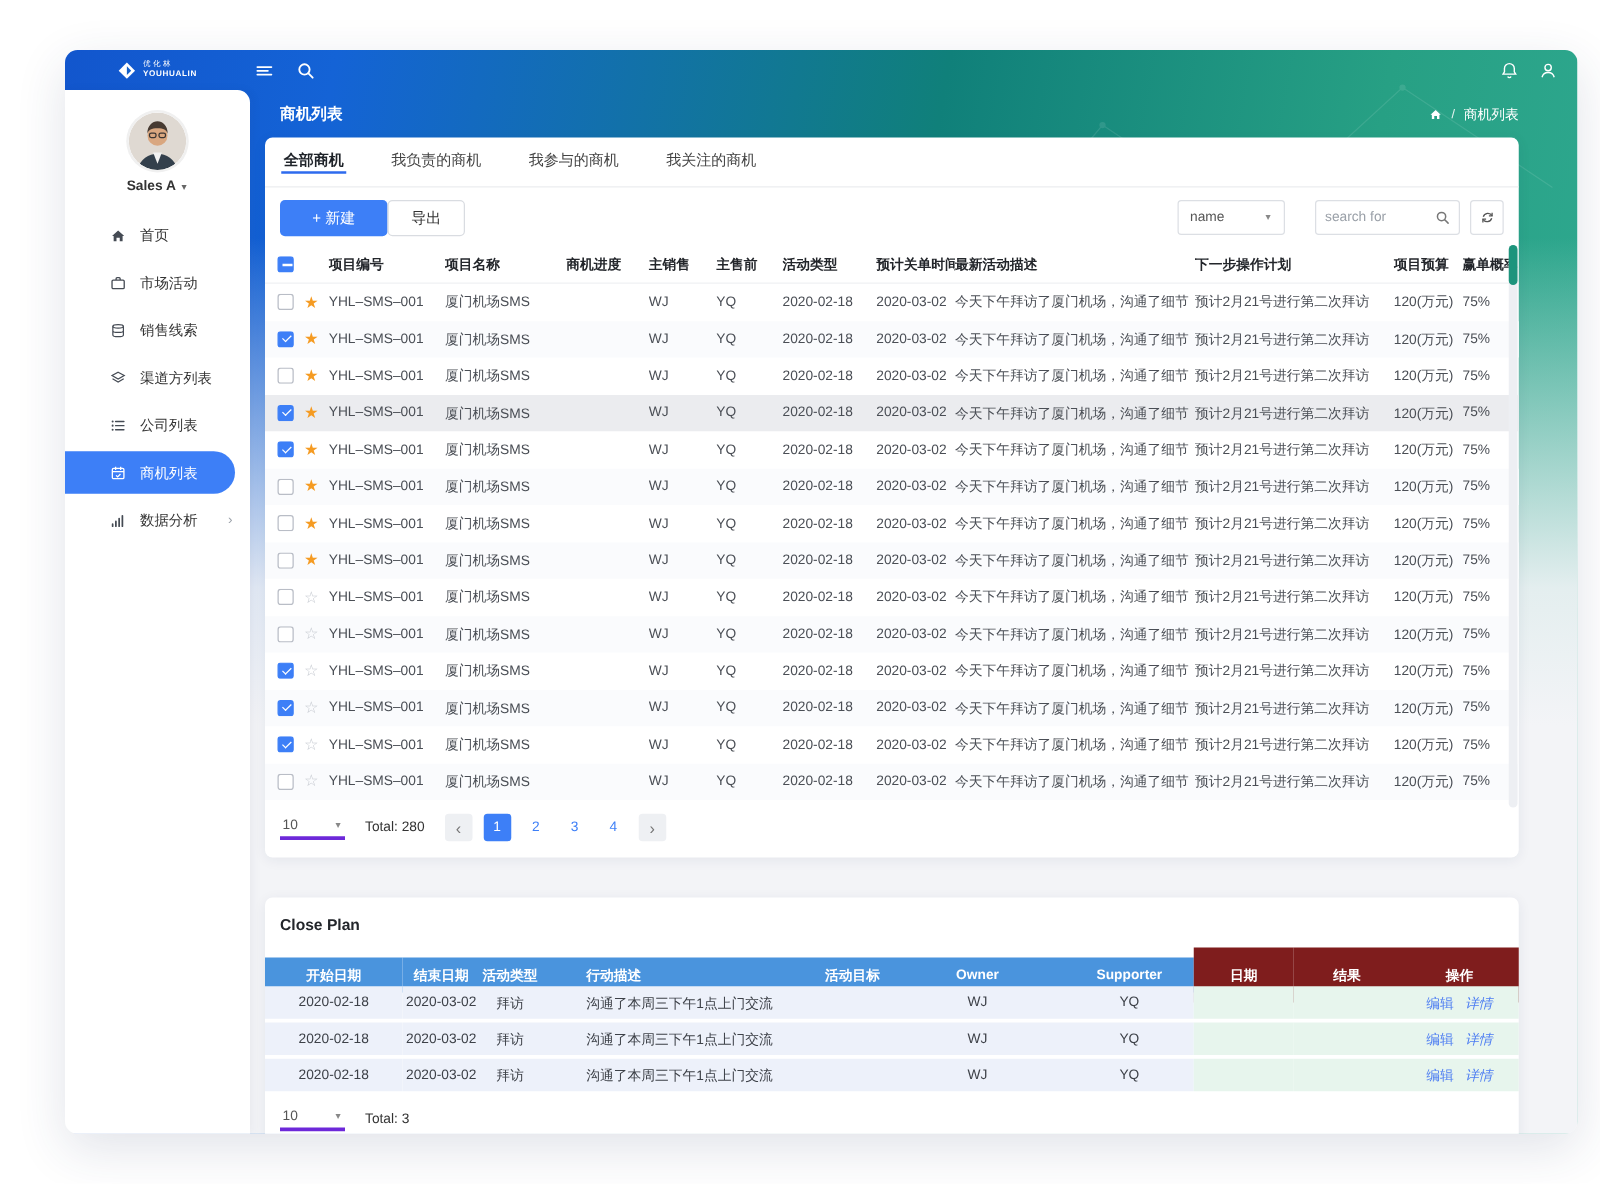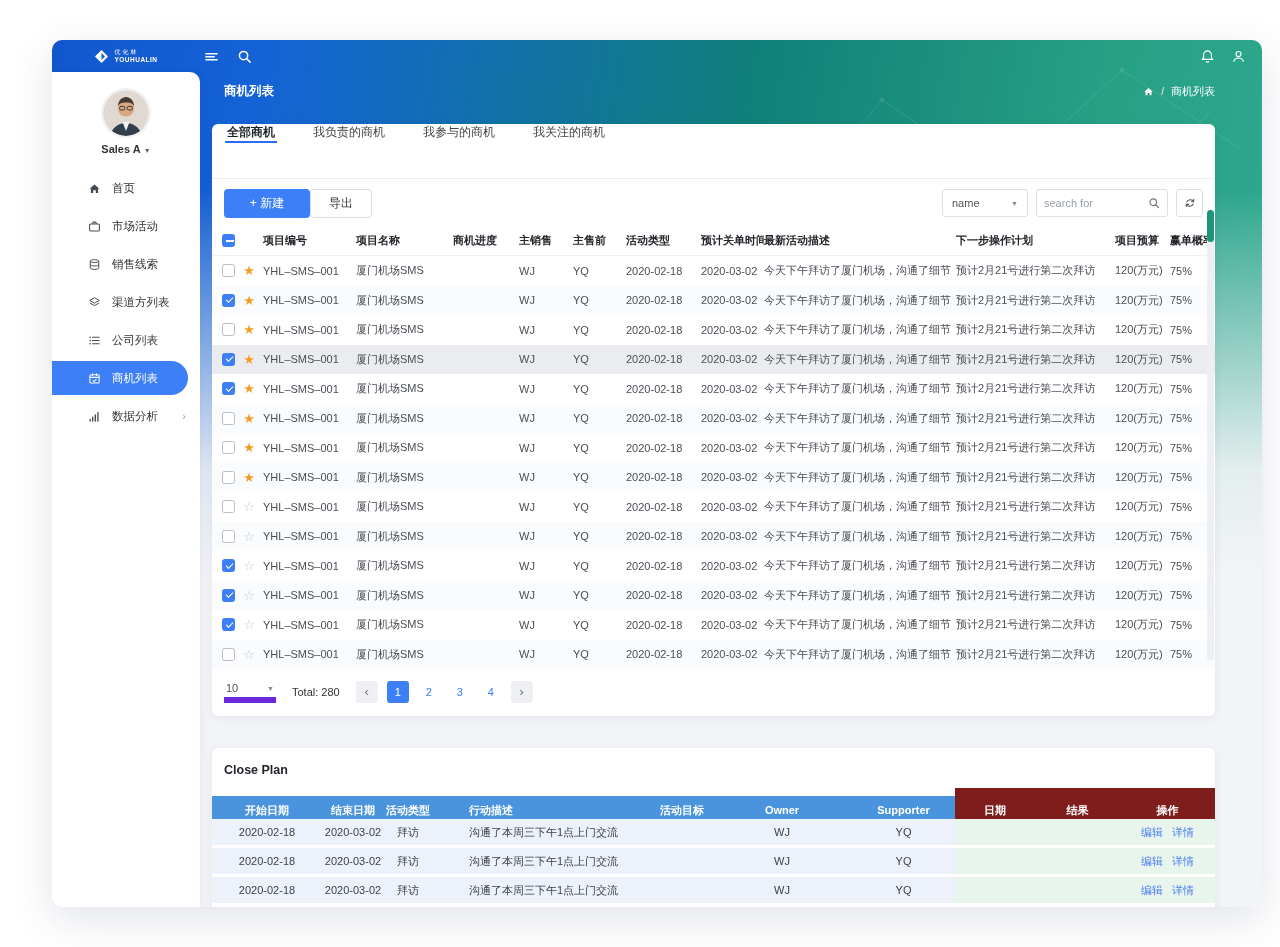--- a/index.html
+++ b/index.html
@@ -46,32 +46,32 @@
   .main { position:absolute; left:160px; top:32px; right:0; bottom:0; z-index:3; }
   .page-head { height:38px; display:flex; align-items:center; color:#fff; padding:0 47px 0 12px; }
   .page-title { font-size:12.5px; font-weight:bold; }
   .breadcrumb { margin-left:auto; display:flex; align-items:center; gap:7px; font-size:11px; }
   .breadcrumb .bic { width:11px; height:11px; color:#fff; }
   .crumb-sep { font-size:10px; opacity:.9; }
 
   .card { width:1003px; background:#fff; border-radius:6px; box-shadow:0 2px 10px rgba(30,40,90,.07); position:relative; }
 
   
-  .tabs { height:55px; border-bottom:1px solid #ebedf0; display:flex; align-items:flex-start; padding-left:13px;margin-top:14px; }
+  .tabs { height:40px; border-bottom:1px solid #ebedf0; display:flex; align-items:center; padding-left:13px; }
   .tab { display:flex; align-items:center; padding:0 2px; margin-right:34px; font-size:12px; color:#444; cursor:pointer; border-bottom:2.5px solid transparent; }
   .tab.active { color:#1f2329; font-weight:bold; border-bottom-color:#2e6bee; }
 
   
   .toolbar { display:flex; align-items:center; padding:9px 12px 8px; height:47px; }
   .btn-new { width:86px; height:29px; background:#3d7ff7; border:none; border-radius:4px; color:#fff; font-size:12px; cursor:pointer; }
   .btn-export { width:62px; height:29px; background:#fff; border:1px solid #d9dce1; border-radius:4px; color:#333; font-size:12px; margin-left:0; cursor:pointer; }
   .tb-spacer { flex:1; }
   .filter-select { width:86px; height:28px; border:1px solid #dcdfe4; border-radius:3px; display:flex; align-items:center; justify-content:space-between; padding:0 9px; font-size:11px; color:#555; cursor:pointer; }
   .sel-caret { font-size:7px; color:#888; }
-  .search-box { width:132px; height:28px; border:1px solid #dcdfe4; border-radius:3px; display:flex; align-items:center; margin-left:8px; padding:0 7px; }
+  .search-box { width:116px; height:28px; border:1px solid #dcdfe4; border-radius:3px; display:flex; align-items:center; margin-left:24px; padding:0 7px; }
   .search-box input { border:none; outline:none; width:86px; font-size:11px; color:#333; font-family:"Liberation Sans", sans-serif; }
   .search-box input::placeholder { color:#9aa0a8; }
   .sic { width:12px; height:12px; color:#777; margin-left:auto; }
   .btn-refresh { width:27px; height:28px; border:1px solid #dcdfe4; border-radius:3px; background:#fff; margin-left:8px; display:flex; align-items:center; justify-content:center; color:#555; cursor:pointer; }
   .btn-refresh svg { width:12px; height:12px; }
 
   
   .grid { display:grid; grid-template-columns:27px 24px 93px 97px 66px 54px 53px 75px 63px 192px 159px 55px 1fr; align-items:center; }
   .thead { height:30px; font-size:11px; font-weight:bold; color:#23262b; border-bottom:1px solid #f0f1f4; }
   .trow { height:29.5px; font-size:11px; color:#4a4e55; }
@@ -87,41 +87,41 @@
   .c-star { text-align:center; }
   .star { font-size:13px; color:#f59b22; cursor:pointer; line-height:1; }
   .star.off { color:#c6cad1; }
 
   
   .vscroll { position:absolute; right:1px; top:86px; width:7px; height:450px; background:#edeff3; border-radius:4px; }
   .vthumb { position:absolute; top:0; left:0; width:7px; height:32px; background:#1d947c; border-radius:4px; cursor:grab; }
 
   
   .pagination { display:flex; align-items:center; padding:11px 12px 13px; }
-  .size-select { width:52px; display:flex; align-items:center; justify-content:space-between; border-bottom:6px solid #6d28d9; padding:2px 2px 3px; font-size:11px; color:#555; cursor:pointer; }
+  .size-select { width:52px; display:flex; align-items:center; justify-content:space-between; border-bottom:3px solid #6d28d9; padding:2px 2px 3px; font-size:11px; color:#555; cursor:pointer; }
   .total { font-size:11px; color:#333; margin-left:16px; }
   .pages { display:flex; align-items:center; gap:9px; margin-left:16px; }
   .pgnav { width:22px; height:22px; border:none; background:#eef0f3; border-radius:3px; color:#777; font-size:13px; line-height:1; cursor:pointer; }
   .pgnum { width:22px; height:22px; border:none; background:transparent; border-radius:3px; color:#3d7ff7; font-size:11px; cursor:pointer; }
   .pgnum.active { background:#3d7ff7; color:#fff; }
 
   
   .card-close { margin-top:10px; padding-bottom:4px; }
   .cp-title { font-size:12.5px; font-weight:bold; color:#23262b; padding:15px 12px 11px;margin-top:32px; }
   .cp-grid { display:grid; grid-template-columns:110px 62px 48px 220px 60px 140px 103px 80px 85px 1fr; align-items:center; }
   .cp-head { height:28px; font-size:11px; font-weight:bold; color:#fff; }
   .cp-head .hb { background:#4a94dd; height:28px; display:flex; align-items:center; justify-content:center; }
   .cp-head .hg { background:#7f1d1d; height:44px; display:flex; align-items:center; justify-content:center; }
   .cp-row { height:26px; margin-top:3px; font-size:11px; color:#3d4148; }
   .cp-row > div { height:26px; display:flex; align-items:center; justify-content:center; }
   .cp-row .rb { background:#edf1fa; }
   .cp-row .rg { background:#e7f5ed; }
   .cp-head .hdesc, .cp-row .cdesc { justify-content:flex-start; padding-left:37px; }
   .cp-link { color:#4d7df2; cursor:pointer; }
-  .cp-link + .cp-link { margin-left:9px; }
+  .cp-link + .cp-link { margin-left:9px;font-style:italic; }
   .cp-pagination { display:flex; align-items:center; padding:12px 12px 10px; }
 </style>
 </head>
 <body>
 
 <svg width="0" height="0" style="position:absolute">
   <defs>
     <symbol id="i-logo" viewBox="0 0 16 16">
         <path d="M8 1 15 8 8 15 1 8z" fill="#fff"></path>
         <path d="M8 4.3 11.7 8 8 11.7z" fill="#1460c9"></path>

